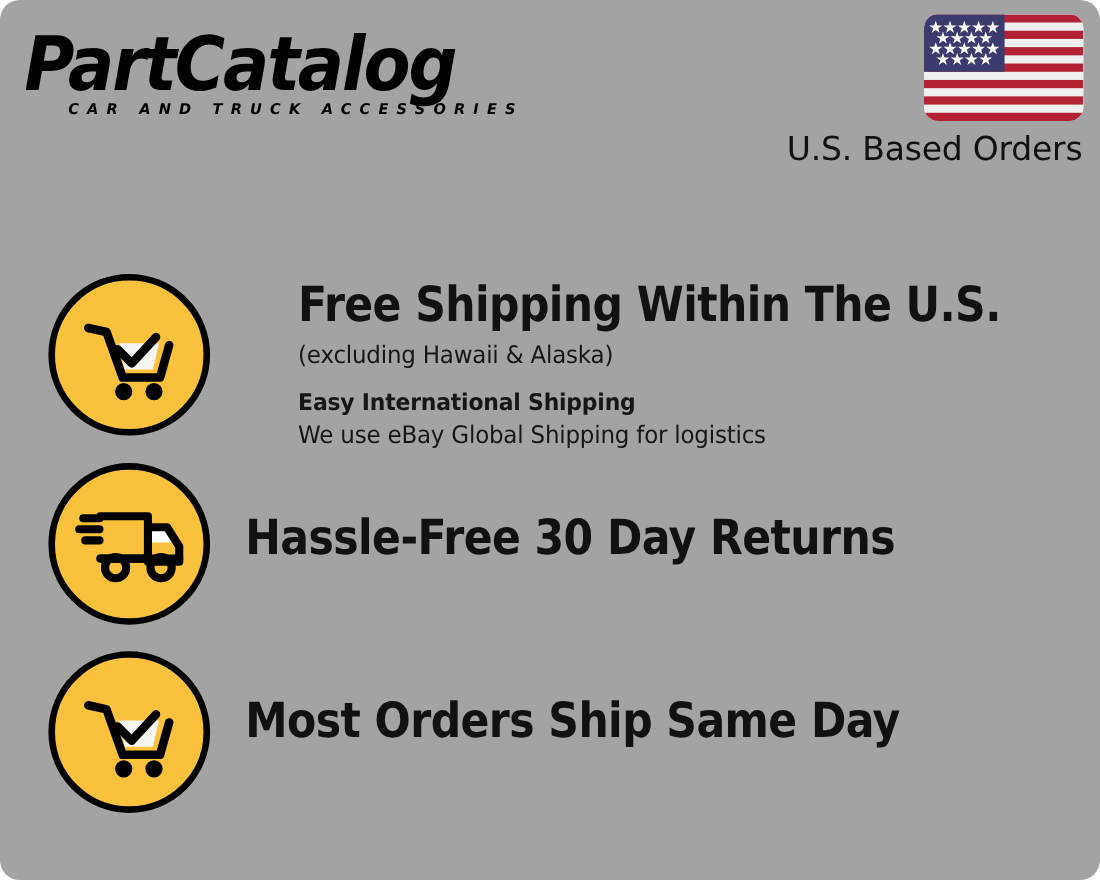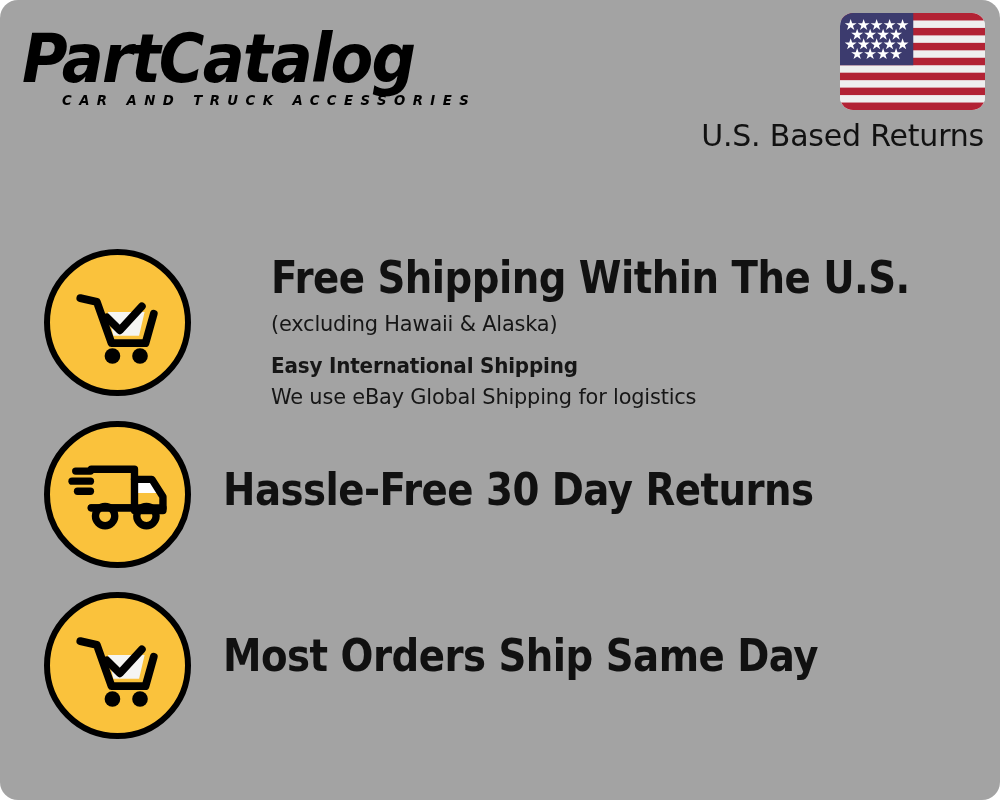--- a/index.html
+++ b/index.html
@@ -215,21 +215,21 @@
         <g>
           <polygon points="22.5,47 24.4,52.6 30.3,52.6 25.5,56.1 27.3,61.7 22.5,58.2 17.7,61.7 19.5,56.1 14.7,52.6 20.6,52.6"></polygon>
           <polygon points="39.5,47 41.4,52.6 47.3,52.6 42.5,56.1 44.3,61.7 39.5,58.2 34.7,61.7 36.5,56.1 31.7,52.6 37.6,52.6"></polygon>
           <polygon points="56.5,47 58.4,52.6 64.3,52.6 59.5,56.1 61.3,61.7 56.5,58.2 51.7,61.7 53.5,56.1 48.7,52.6 54.6,52.6"></polygon>
           <polygon points="73.5,47 75.4,52.6 81.3,52.6 76.5,56.1 78.3,61.7 73.5,58.2 68.7,61.7 70.5,56.1 65.7,52.6 71.6,52.6"></polygon>
         </g>
       </g>
     </svg>
   </div>
 
-  <div class="seller-note">U.S. Based Returns</div>
+  <div class="seller-note">U.S. Based Orders</div>
 
   <div class="features">
 
     <div class="feature-row row-0">
       <div class="feature-icon">
         <svg viewBox="0 0 147 147" aria-hidden="true">
           <path d="M63 62 H103 L97 88 H69 Z" fill="#F5F5F2"></path>
           <g fill="none" stroke="#000000" stroke-width="8.5" stroke-linecap="round" stroke-linejoin="round">
             <path d="M33 47 L51 51 L67 96 H104 L113 64"></path>
             <path d="M62 68 L76 82 L100 56"></path>

